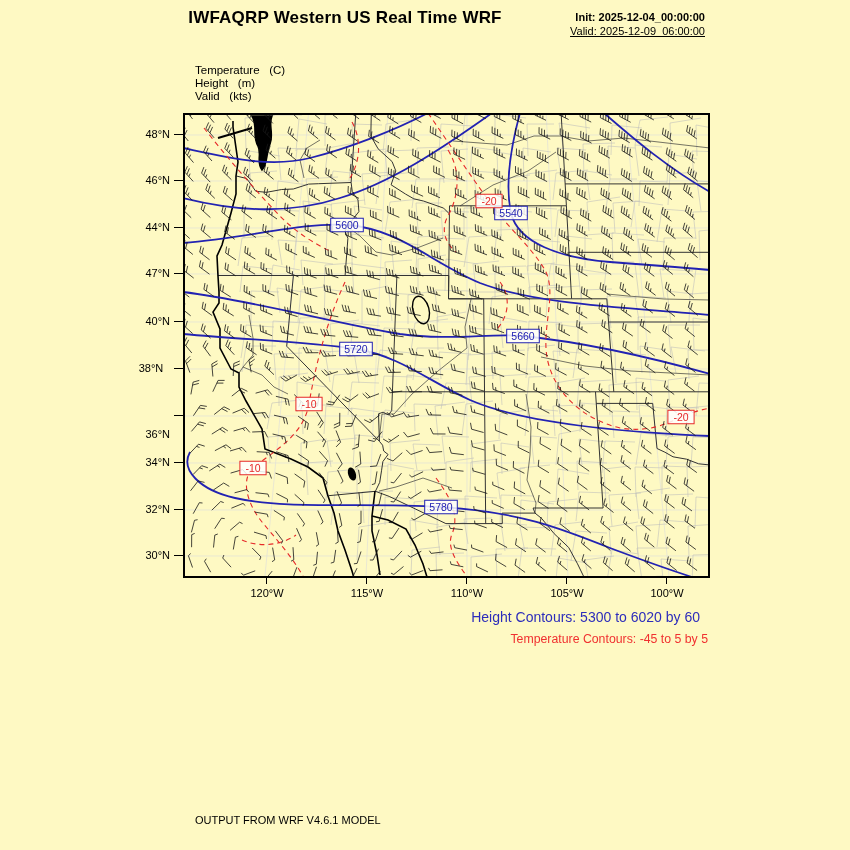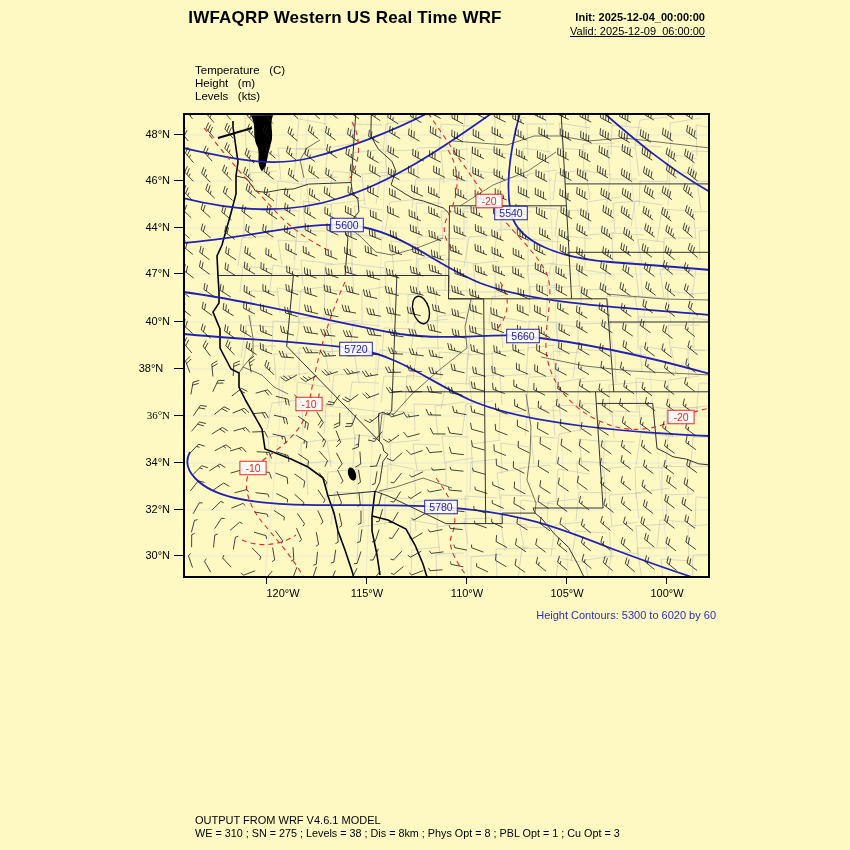--- a/index.html
+++ b/index.html
@@ -8,36 +8,36 @@
   .abs{position:absolute;}
   #title{left:120px;top:8px;width:450px;text-align:center;font-size:17px;font-weight:bold;letter-spacing:.2px;}
   #init{left:400px;top:11px;width:305px;text-align:right;font-size:11px;font-weight:bold;}
   #valid{left:400px;top:25px;width:305px;text-align:right;font-size:11px;text-decoration:underline;}
   .param{left:195px;font-size:11.5px;white-space:pre;}
   #map-frame{left:183px;top:113px;width:527px;height:465px;}
   .lat-tick{width:9px;height:1.4px;background:#000;left:174px;}
   .lat-label{width:38px;text-align:right;left:132px;font-size:11px;}
   .lon-tick{width:1.4px;height:6px;background:#000;top:578px;}
   .lon-label{width:46px;text-align:center;top:587px;font-size:11px;}
-  #cap-height{left:308px;top:609px;width:408px;text-align:right;font-size:11px;}
+  #cap-height{left:292px;top:609px;width:408px;text-align:right;font-size:14px;}
   #cap-temp{left:300px;top:632px;width:408px;text-align:right;font-size:12.3px;}
   #footer1{left:195px;top:814px;font-size:11px;}
   #footer2{left:195px;top:827px;font-size:10.8px;}
 </style>
 </head>
 <body>
 
 <div id="page">
   <div class="abs" id="title">IWFAQRP Western US Real Time WRF</div>
   <div class="abs" id="init">Init: 2025-12-04_00:00:00</div>
   <div class="abs" id="valid">Valid: 2025-12-09_06:00:00</div>
 
   <div class="abs param" style="top:64px">Temperature   (C)</div>
   <div class="abs param" style="top:77px">Height   (m)</div>
-  <div class="abs param" style="top:90px">Levels   (kts)</div>
+  <div class="abs param" style="top:90px">Valid   (kts)</div>
 
   <svg class="abs" id="map-frame" viewBox="183 113 527 465" width="527" height="465" xmlns="http://www.w3.org/2000/svg">
       <clipPath id="mapclip">
         <rect x="183" y="113" width="527" height="465"></rect>
       </clipPath>
       <g clip-path="url(#mapclip)">
         <g stroke="#dcdcdc" stroke-width="0.6" fill="none">
           <line x1="183" y1="135" x2="710" y2="135"></line>
           <line x1="183" y1="181" x2="710" y2="181"></line>
           <line x1="183" y1="228" x2="710" y2="228"></line>
@@ -181,36 +181,36 @@
       <div class="abs lat-label" style="top: 174px;">46°N</div>
       <div class="abs lat-tick" style="top: 227px;"></div>
       <div class="abs lat-label" style="top: 221px;">44°N</div>
       <div class="abs lat-tick" style="top: 273px;"></div>
       <div class="abs lat-label" style="top: 267px;">47°N</div>
       <div class="abs lat-tick" style="top: 321px;"></div>
       <div class="abs lat-label" style="top: 315px;">40°N</div>
       <div class="abs lat-tick" style="top: 368px;"></div>
       <div class="abs lat-label" style="top: 362px; text-align: center;">38°N</div>
       <div class="abs lat-tick" style="top: 415px;"></div>
-      <div class="abs lat-label" style="top: 409px; font-family: Liberation Serif, serif;">36°N</div>
+      <div class="abs lat-label" style="top: 428px;">36°N</div>
       <div class="abs lat-tick" style="top: 462px;"></div>
       <div class="abs lat-label" style="top: 456px;">34°N</div>
       <div class="abs lat-tick" style="top: 509px;"></div>
       <div class="abs lat-label" style="top: 503px;">32°N</div>
       <div class="abs lat-tick" style="top: 555px;"></div>
       <div class="abs lat-label" style="top: 549px;">30°N</div>
       <div class="abs lon-tick" style="left: 266px;"></div>
-      <div class="abs lon-label" style="left: 244px; margin-left: 16px;">120°W</div>
+      <div class="abs lon-label" style="left: 244px;">120°W</div>
       <div class="abs lon-tick" style="left: 366px;"></div>
       <div class="abs lon-label" style="left: 344px;">115°W</div>
       <div class="abs lon-tick" style="left: 466px;"></div>
       <div class="abs lon-label" style="left: 444px;">110°W</div>
       <div class="abs lon-tick" style="left: 566px;"></div>
       <div class="abs lon-label" style="left: 544px;">105°W</div>
       <div class="abs lon-tick" style="left: 666px;"></div>
       <div class="abs lon-label" style="left: 644px;">100°W</div>
     </div>
 
   <div class="abs" id="cap-height" style="color: rgb(45, 45, 187);">Height Contours: 5300 to 6020 by 60</div>
+  <div class="abs" id="cap-temp" style="color: rgb(240, 48, 48);">Temperature Contours: -45 to 5 by 5</div>
 
   <div class="abs" id="footer1">OUTPUT FROM WRF V4.6.1 MODEL</div>
-  <div class="abs" id="footer2">WE = 310 ; SN = 275 ; Levels = 38 ; Dis = 8km ; Phys Opt = 8 ; PBL Opt = 1 ; Cu Opt = 3</div>
 </div>
 
 </body></html>

